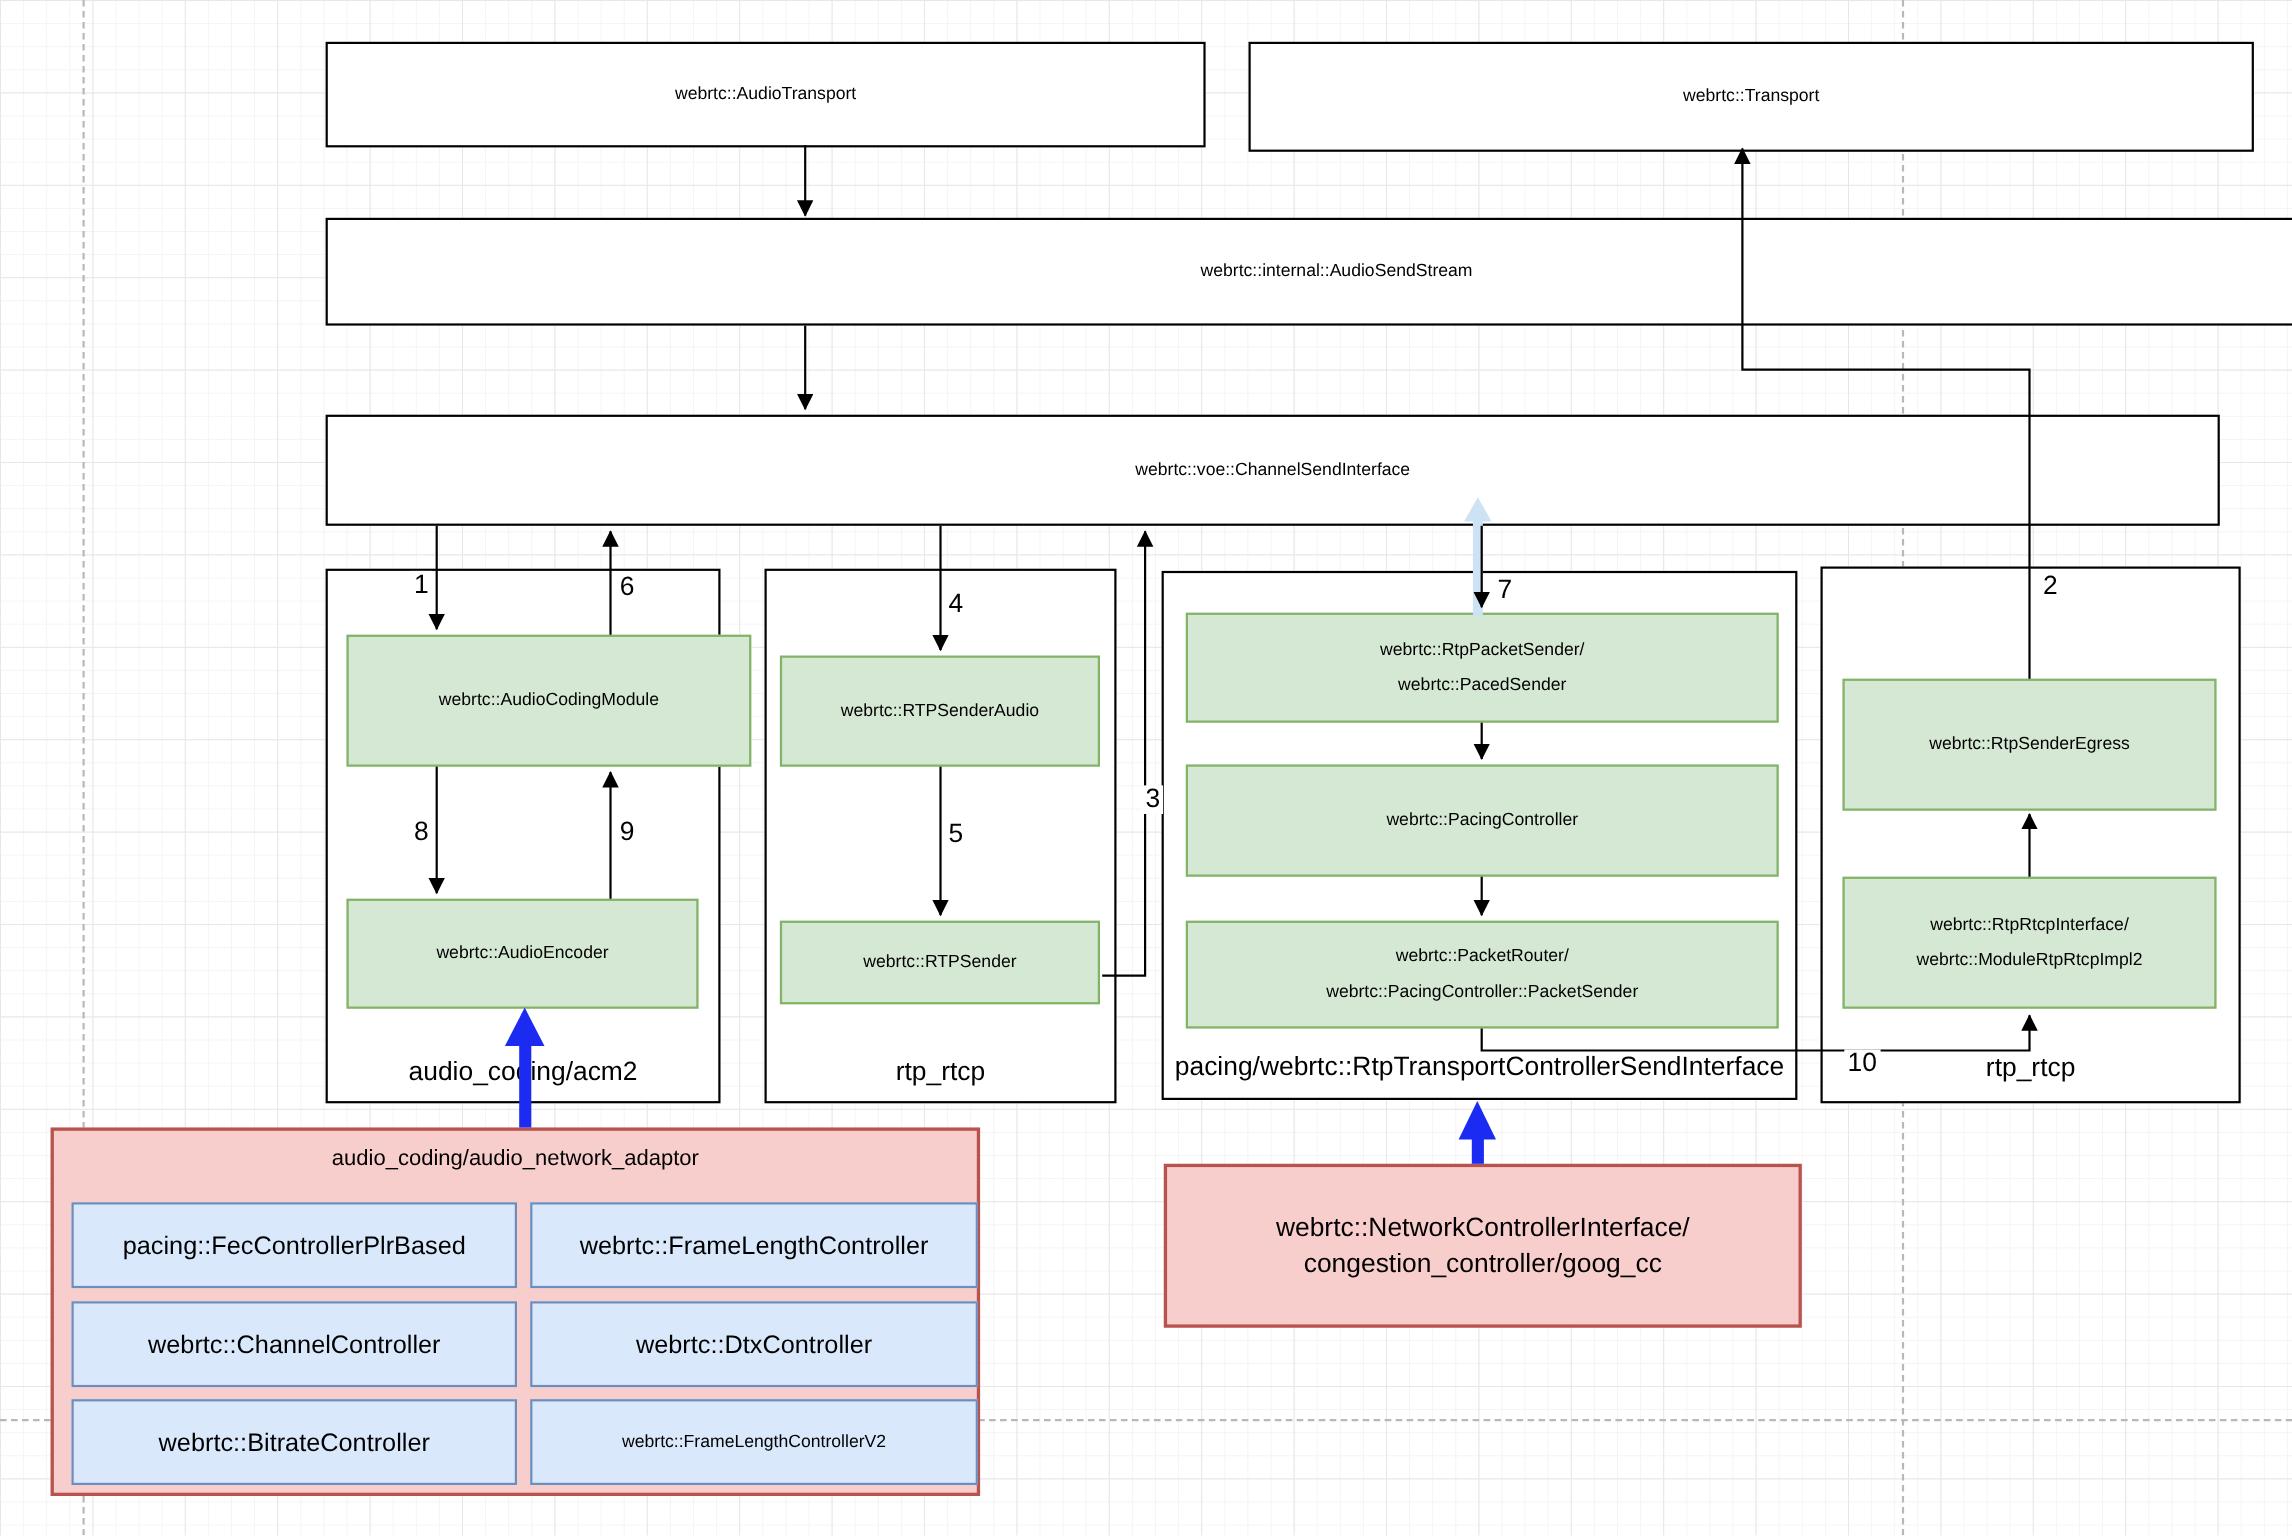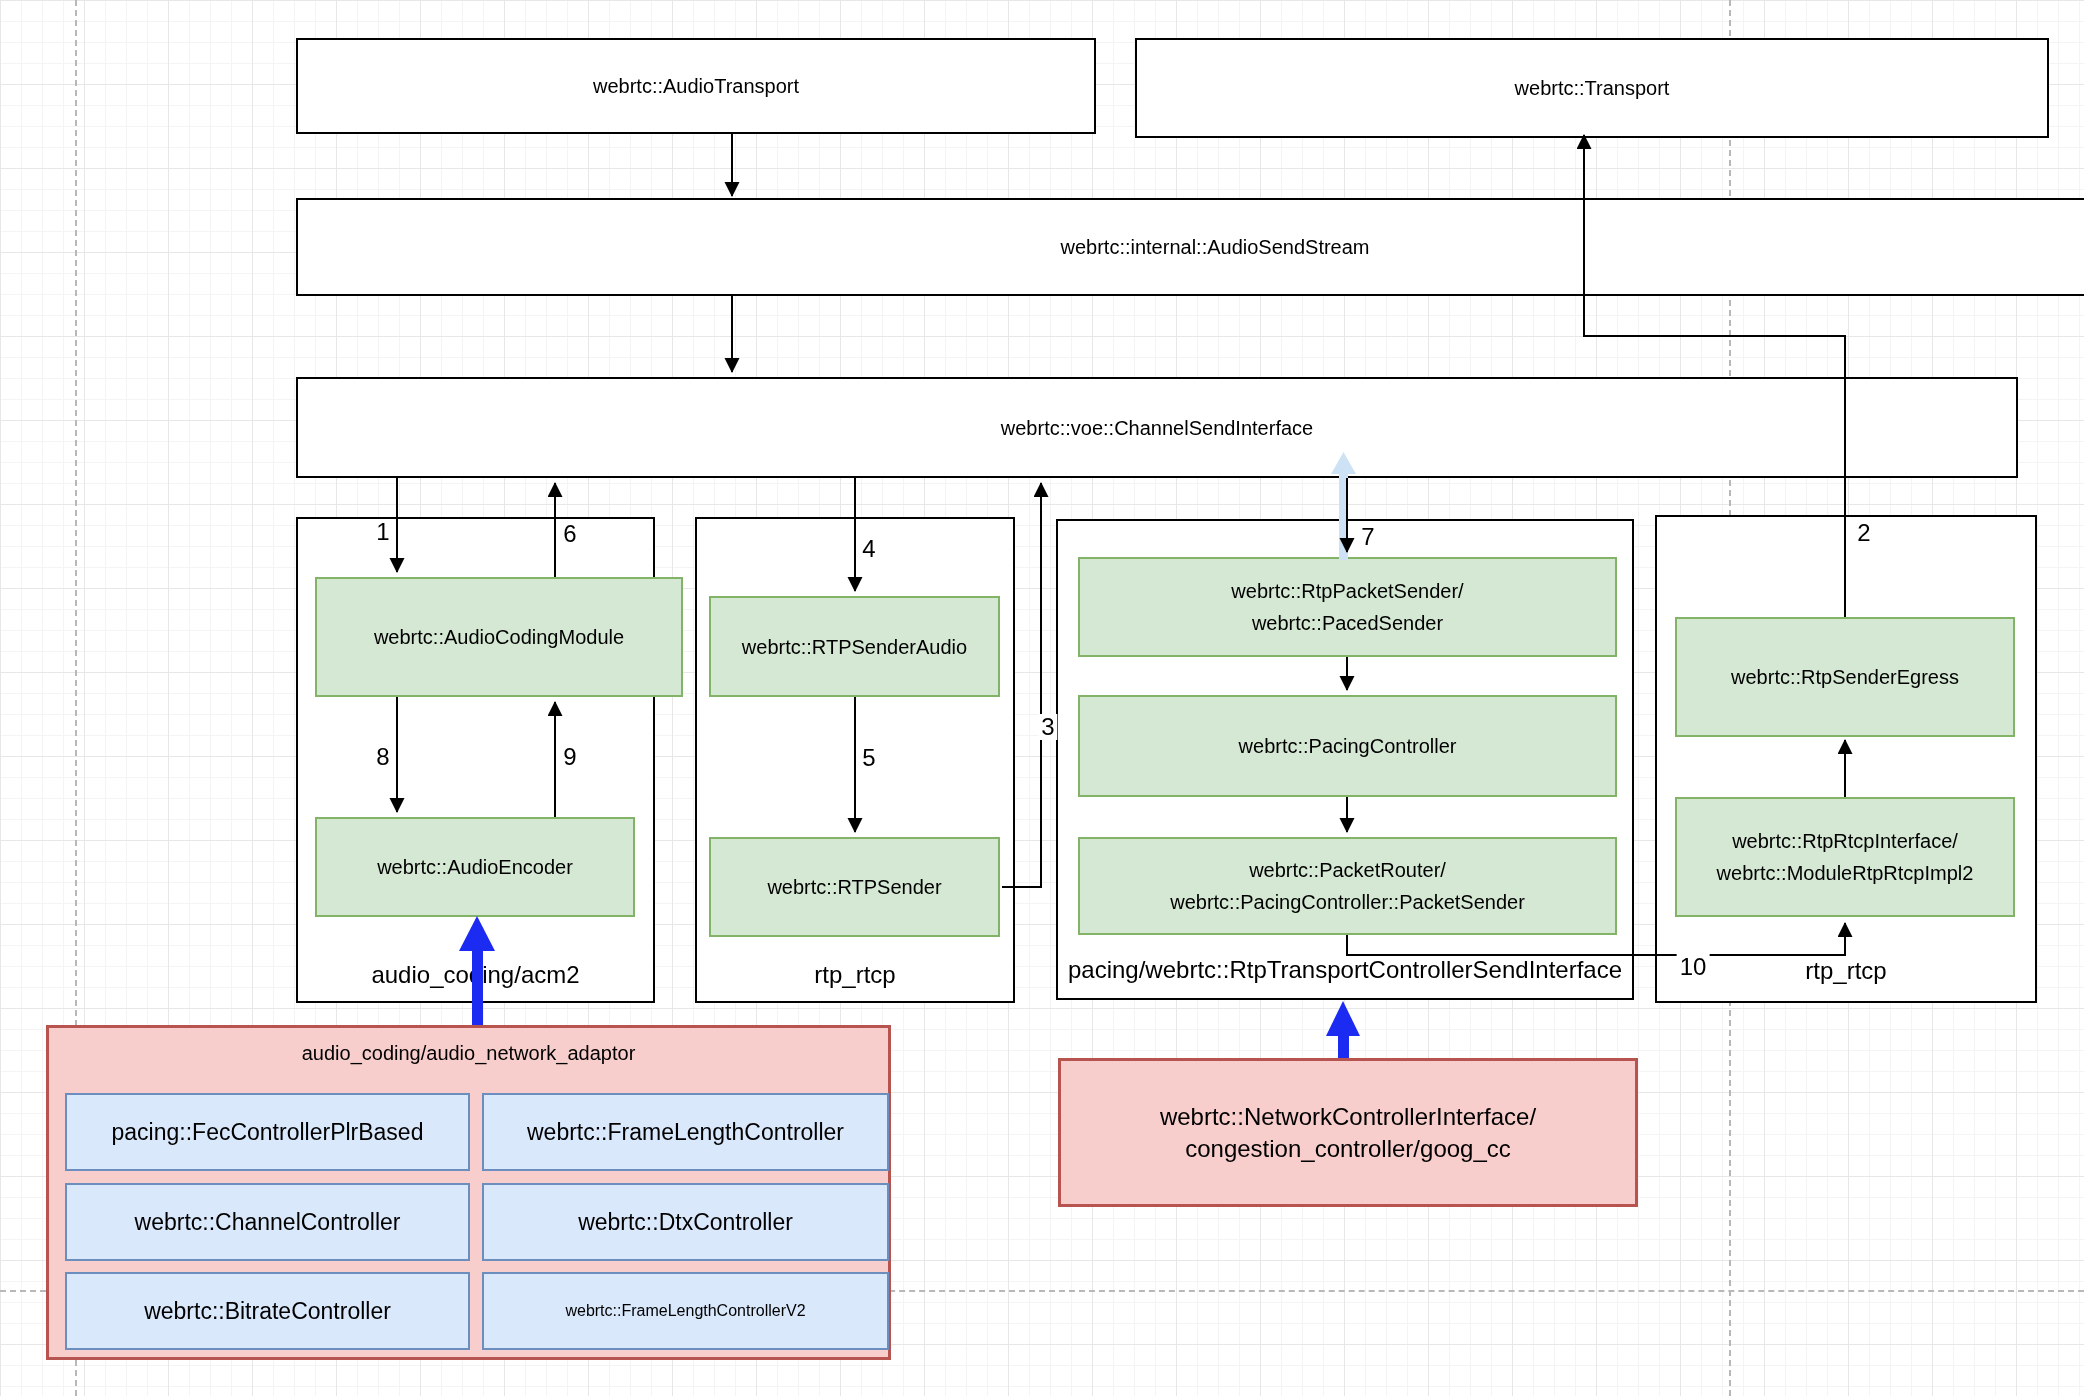--- a/index.html
+++ b/index.html
@@ -17,21 +17,21 @@
       linear-gradient(to bottom, #f4f4f4 1px, transparent 1px);
     background-size: 84px 84px, 84px 84px, 21px 21px, 21px 21px;
   }
   .pageline{position:absolute;z-index:1;}
   .pageline.v{top:0;bottom:0;width:0;border-left:2px dashed #b8b8b8;}
   .pageline.h{left:0;right:0;height:0;border-top:2px dashed #b8b8b8;}
 
   .node{
     position:absolute;z-index:3;
     display:flex;align-items:center;justify-content:center;text-align:center;
-    font-size:20px;line-height:32px;
+    font-size:16px;line-height:32px;
     box-sizing:border-box;
   }
   .white{background:#ffffff;border:2px solid #000000;}
   .container{background:#ffffff;border:2px solid #000000;position:absolute;z-index:2;box-sizing:border-box;}
   .container .clabel{
     position:absolute;left:0;right:0;bottom:12px;
     text-align:center;font-size:24px;
   }
   .green{background:#d5e8d4;border:2px solid #82b366;}
   .blue{background:#dae8fc;border:2px solid #6c8ebf;}
@@ -80,21 +80,21 @@
   <div class="node green" style="left:315px;top:817px;width:320px;height:100px;">
     <span>webrtc::AudioEncoder</span>
   </div>
 
   <div class="container" style="left:695px;top:517px;width:320px;height:486px;">
     <span class="clabel">rtp_rtcp</span>
   </div>
   <div class="node green" style="left:709px;top:596px;width:291px;height:101px;">
     <span>webrtc::RTPSenderAudio</span>
   </div>
-  <div class="node green" style="left:709px;top:837px;width:291px;height:100px;">
+  <div class="node green" style="left:709px;top:837px;width:291px;height:76px;">
     <span>webrtc::RTPSender</span>
   </div>
 
   <div class="container" style="left:1056px;top:519px;width:578px;height:481px;">
     <span class="clabel" style="bottom:14px;">pacing/webrtc::RtpTransportControllerSendInterface</span>
   </div>
   <div class="node green twoline" style="left:1078px;top:557px;width:539px;height:100px;">
     <span>webrtc::RtpPacketSender/</span>
     <span>webrtc::PacedSender</span>
   </div>

